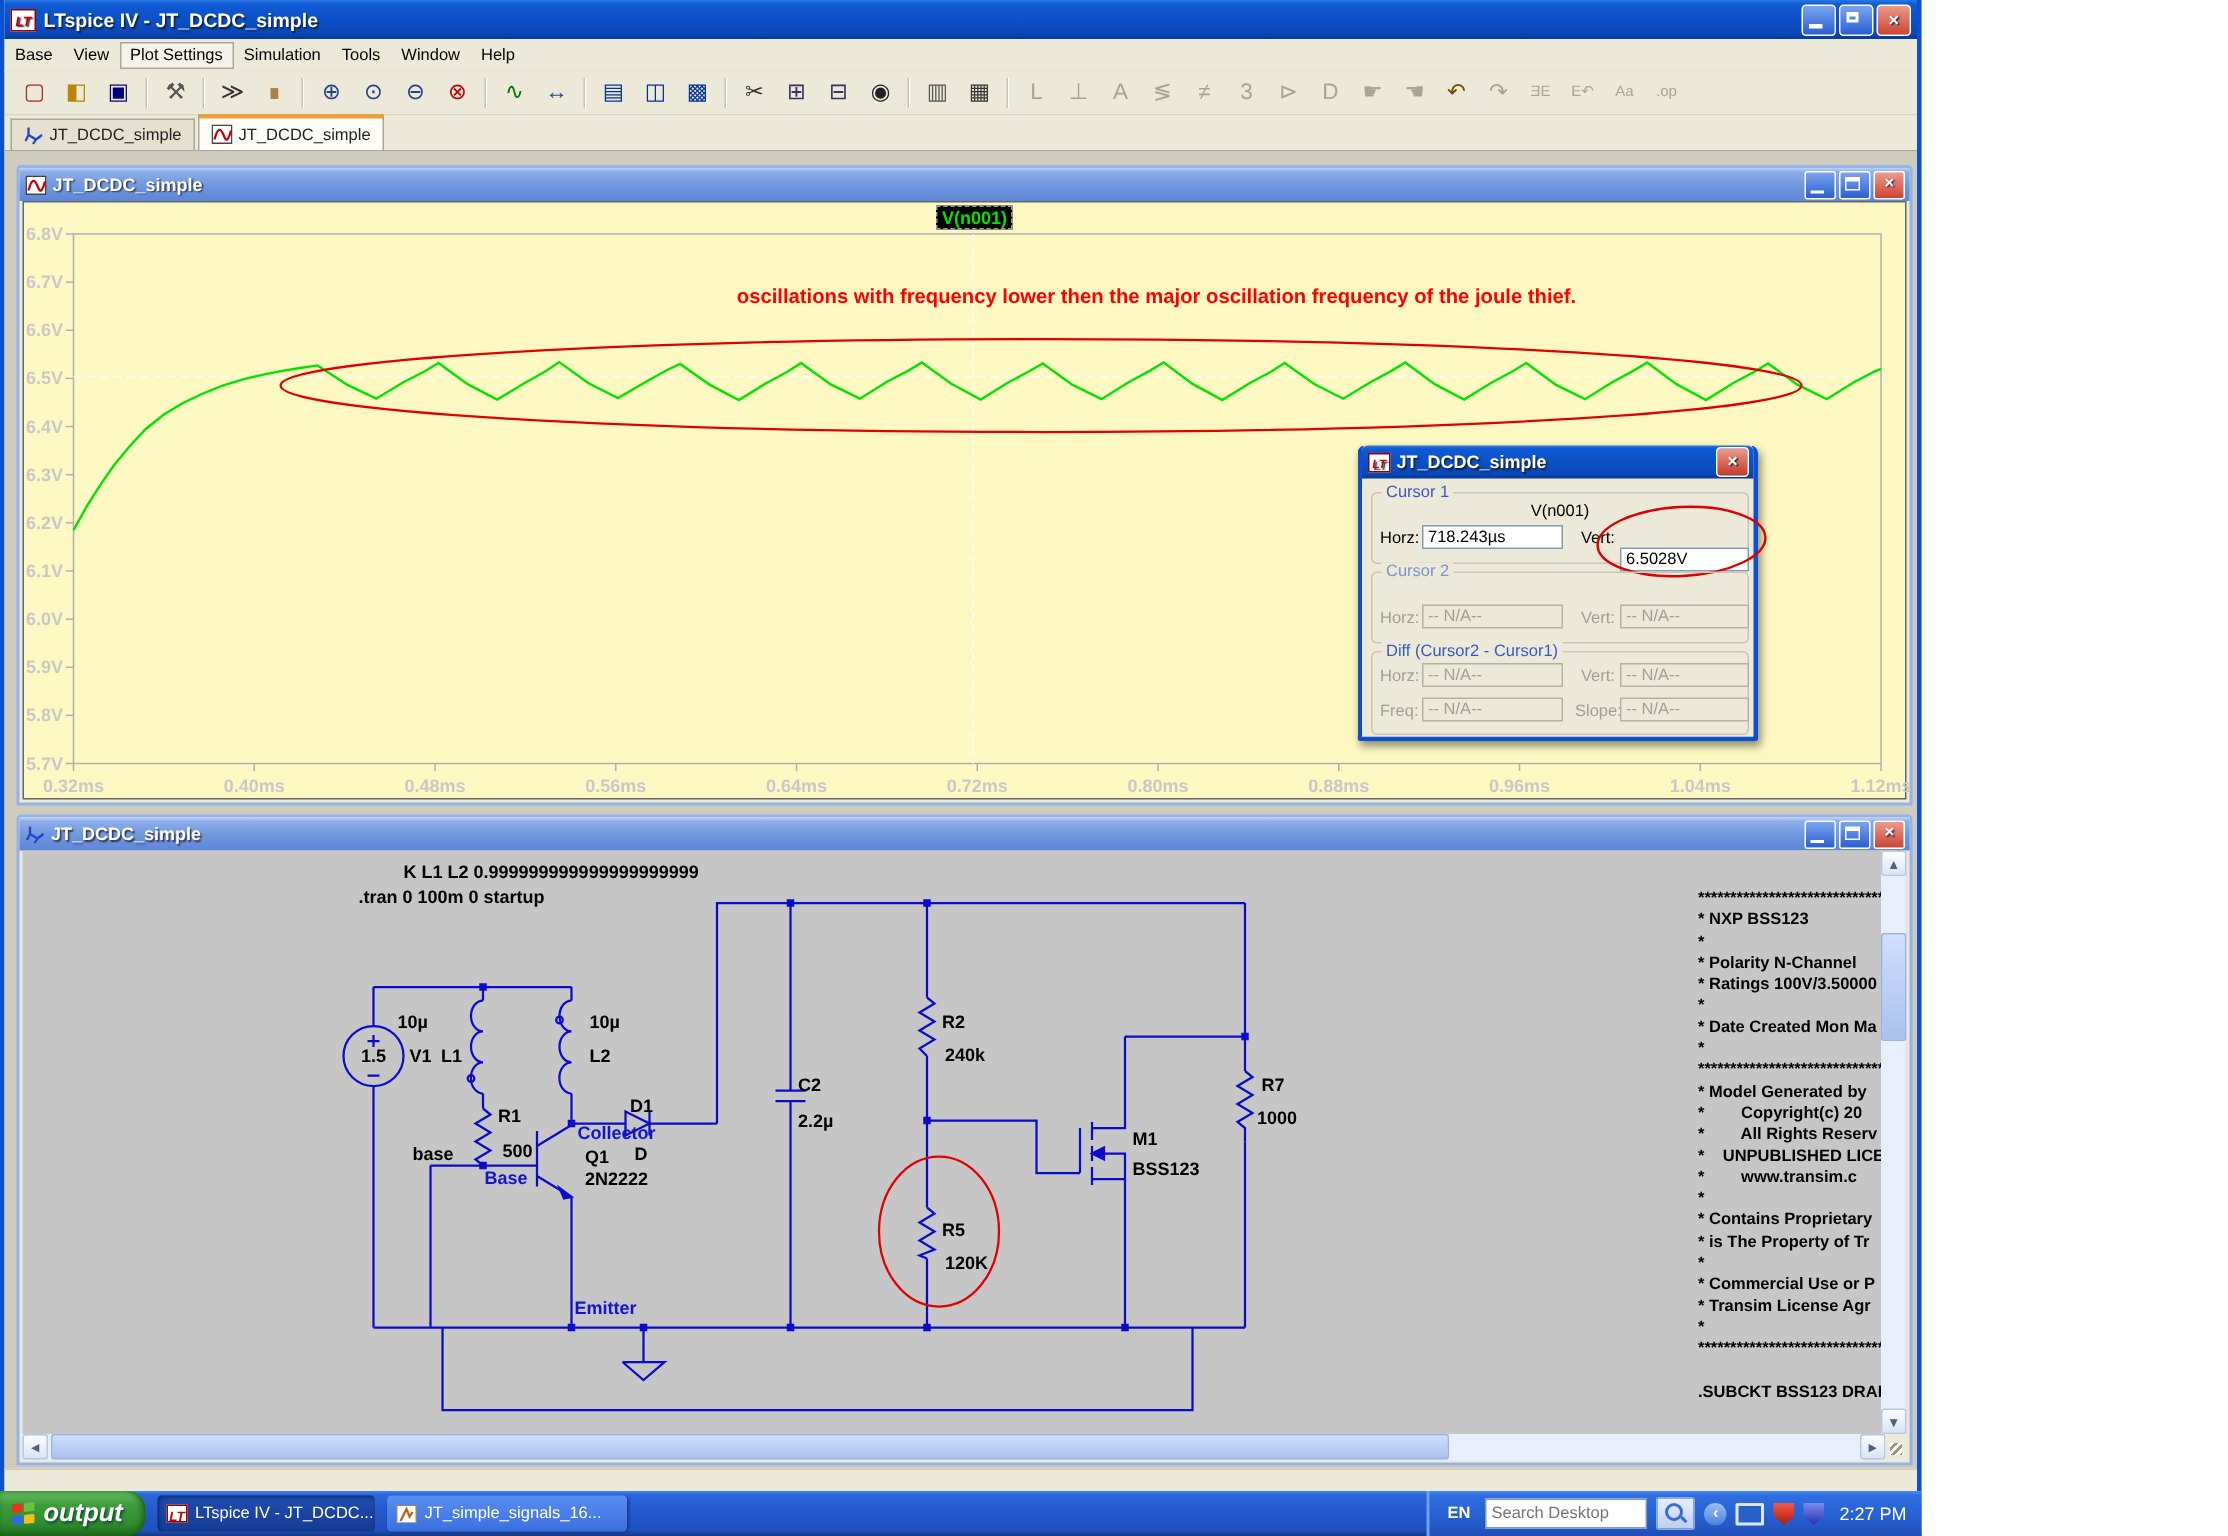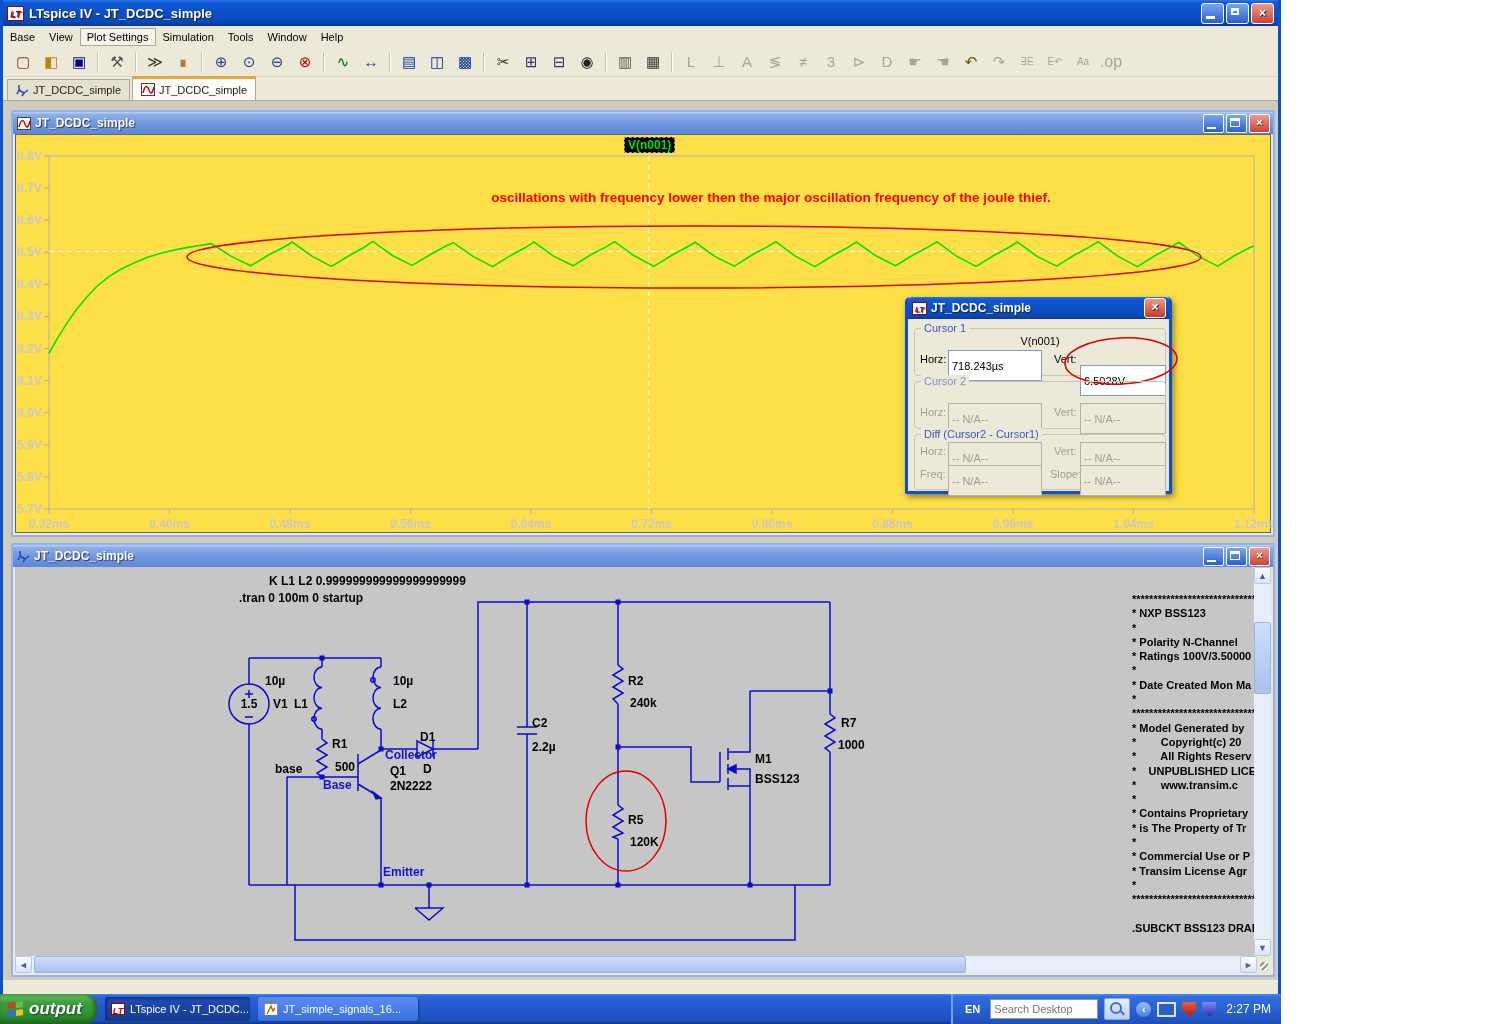--- a/index.html
+++ b/index.html
@@ -52,21 +52,21 @@
     padding-left:4px;gap:4px;}
   .cbtns{margin-left:auto;display:flex;gap:2px;padding-right:3px;}
   .cbtn{width:19px;height:17px;border-radius:2px;border:1px solid #fff;
     background:linear-gradient(180deg,#7ba4ef,#2a5fd0);position:relative;}
   .cbtn.close{background:linear-gradient(180deg,#ee9a8a,#cc4433);color:#fff;font-weight:bold;
     font-size:11px;text-align:center;line-height:15px;}
   .cbtn .bar{position:absolute;left:3px;bottom:3px;width:9px;height:2px;background:#fff;}
   .cbtn .maxi{position:absolute;left:3px;top:3px;width:10px;height:9px;border:1px solid #fff;
     border-top-width:3px;box-sizing:border-box;}
   
-  .wavebody{position:absolute;left:2px;top:22px;right:2px;bottom:2px;background:#fde047;
+  .wavebody{position:absolute;left:2px;top:22px;right:2px;bottom:2px;background:#fef9c3;
     border:1px solid #666;box-sizing:border-box;}
   .tracelabel{position:absolute;left:608px;top:2px;color:#00e400;font-weight:bold;font-size:12px;
     border:1px dashed #9a9a9a;padding:0 3px;background:#000;}
   .annot{position:absolute;left:400px;width:710px;text-align:center;color:#f00;
     font-weight:bold;font-size:13.5px;}
   
   .schbody{position:absolute;left:2px;top:22px;right:2px;bottom:19px;background:#c6c6c6;
     overflow:hidden;}
   .modeltext{position:absolute;left:1117px;top:25px;width:127px;height:345px;overflow:hidden;
     font-family:"Liberation Sans",sans-serif;font-size:11px;font-weight:bold;color:#000;
@@ -93,21 +93,21 @@
   .dlgtitle .lt-logo{width:15px;height:13px;line-height:13px;font-size:8px;margin:0;}
   .xbtn{margin-left:auto;margin-right:3px;width:20px;height:18px;border-radius:3px;border:1px solid #fff;
     background:linear-gradient(180deg,#ee9a8a,#c43a28);color:#fff;font-weight:bold;font-size:12px;
     text-align:center;line-height:16px;}
   .grp{position:absolute;left:6px;width:250px;border:1px solid #c9c5b2;border-radius:4px;}
   .grp .legend{position:absolute;top:-7px;left:6px;background:#ece9d8;padding:0 3px;
     font-size:11px;color:#3a57c8;}
   .grp .legend.dim{color:#7d92cf;}
   .flabel{position:absolute;font-size:11px;color:#000;}
   .flabel.dim{color:#a19f93;}
-  .fld{position:absolute;height:31px;border:1px solid #7f9db9;background:#fff;font-size:11px;
+  .fld{position:absolute;height:16px;border:1px solid #7f9db9;background:#fff;font-size:11px;
     font-family:"Liberation Sans",sans-serif;padding:0 3px;box-sizing:border-box;color:#000;}
   .fld.dim{background:#ece9d8;border-color:#b5b2a1;color:#a19f93;}
   .ctrace{position:absolute;left:0;right:0;top:6px;text-align:center;font-size:11px;color:#000;}
   
   .bottomstrip{position:absolute;left:0;bottom:0;right:0;height:14px;background:#ece9d8;
     border-top:1px solid #d0ccb8;}
   .taskbar{position:absolute;left:0;top:994px;width:1281px;height:30px;
     background:linear-gradient(180deg,#4584f0 0%,#2a66dc 8%,#2258cd 50%,#1f50c0 88%,#15387e 100%);
     display:flex;align-items:center;}
   .startbtn{width:97px;height:30px;border-radius:0 12px 12px 0;
@@ -207,21 +207,21 @@
         <span class="tb dis">3</span>
         <span class="tb dis">⊳</span>
         <span class="tb dis">D</span>
         <span class="tb dis">☛</span>
         <span class="tb dis">☚</span>
         <span class="tb" style="color: rgb(112, 80, 0);">↶</span>
         <span class="tb dis">↷</span>
         <span class="tb dis" style="font-size: 10px;">ƎE</span>
         <span class="tb dis" style="font-size: 10px;">E↶</span>
         <span class="tb dis" style="font-size: 10px;">Aa</span>
-        <span class="tb dis" style="font-size: 16px;">.op</span>
+        <span class="tb dis" style="font-size: 10px;">.op</span>
       </div>
 
     <div class="tabbar">
       <span class="tab">
         <svg class="minicon" width="13" height="13">
           <path d="M3 1 L3 6 L1 10 M3 6 L8 9 M8 9 L6 12 M8 9 L12 6" stroke="#2244cc" fill="none" stroke-width="1.5"></path>
         </svg>
         <span>JT_DCDC_simple</span>
       </span>
       <span class="tab active">

